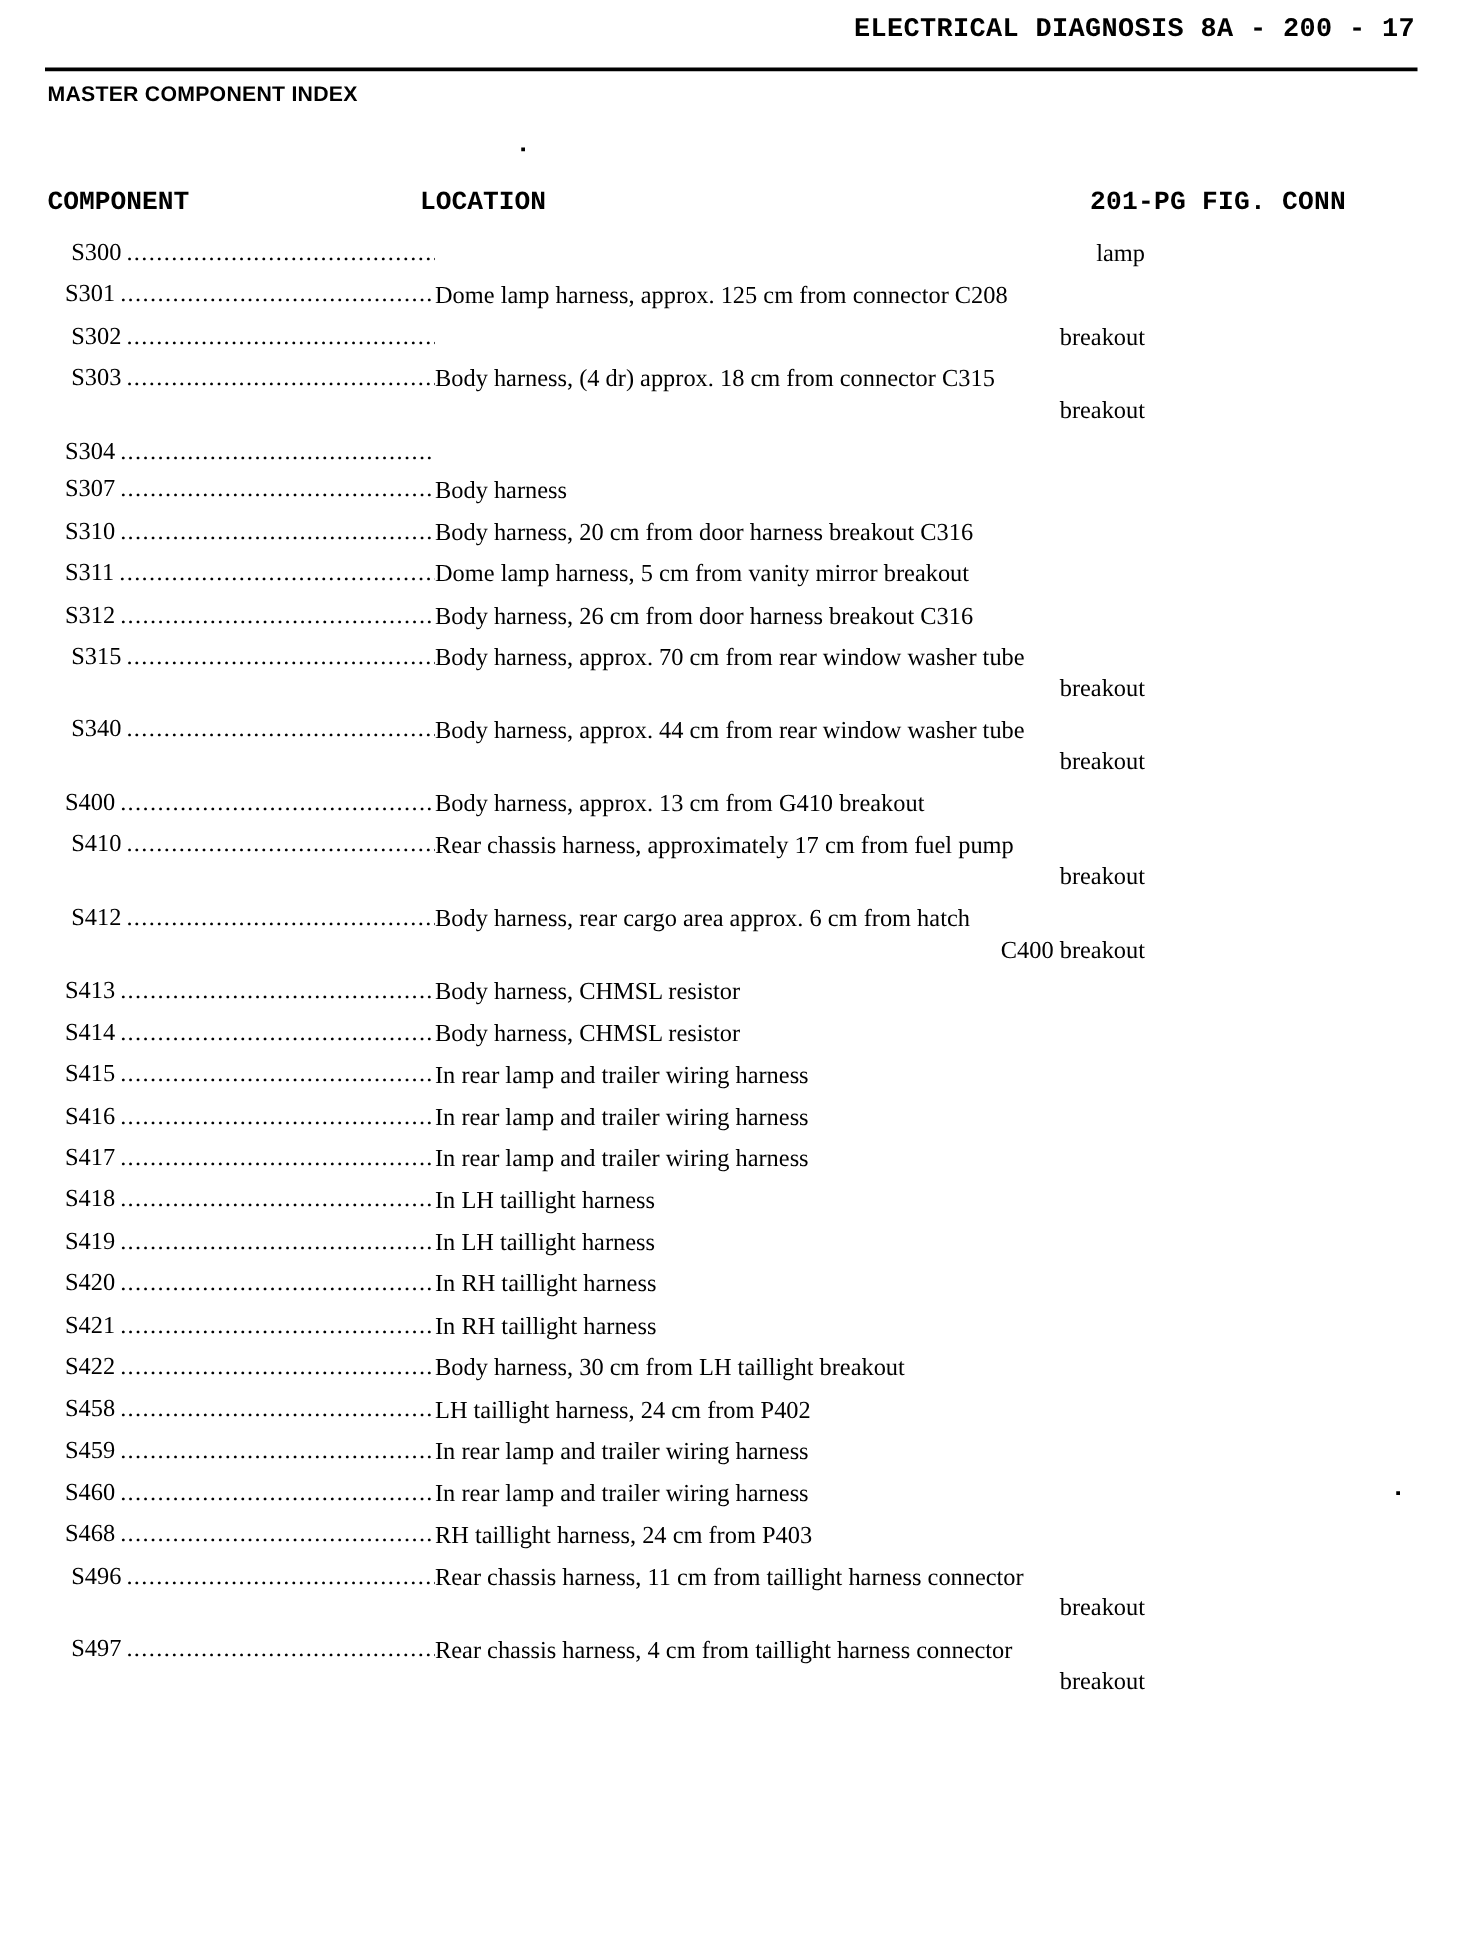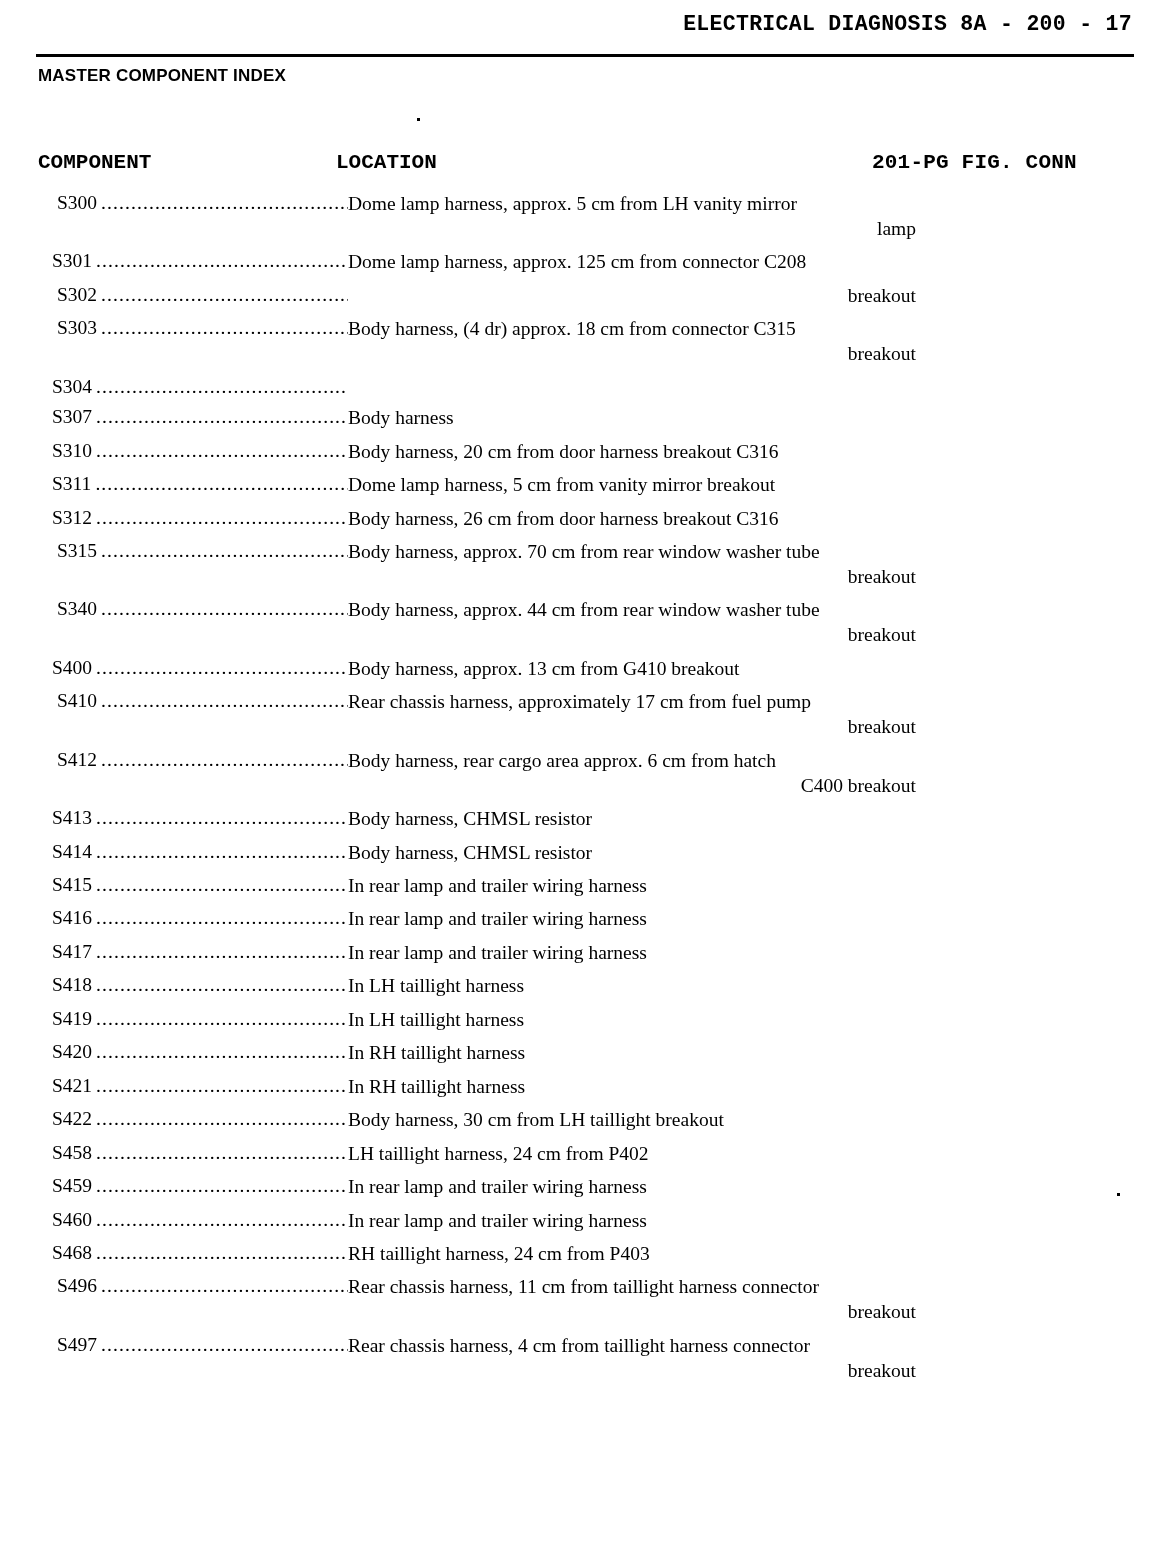--- a/index.html
+++ b/index.html
@@ -143,21 +143,21 @@
   <div class="col-head ch-component">COMPONENT</div>
   <div class="col-head ch-location">LOCATION</div>
   <div class="col-head ch-right">201-PG  FIG.   CONN</div>
 
   <div class="table" id="index-table">
       <div class="row">
         <div class="comp-cell indent">
           <span class="comp-name">S300</span>
           <span class="leader">...........................................</span>
         </div>
-        <div class="loc-cell"><span>Dome lamp harness, approx. 5 cm from LH vanity mirror</span><span class="cont">lamp</span></div>
+        <div class="loc-cell"><span class="cont">lamp</span></div>
       </div>
       <div class="row">
         <div class="comp-cell">
           <span class="comp-name">S301</span>
           <span class="leader">...........................................</span>
         </div>
         <div class="loc-cell nowrap"><span>Dome lamp harness, approx. 125 cm from connector C208</span></div>
       </div>
       <div class="row">
         <div class="comp-cell indent">

